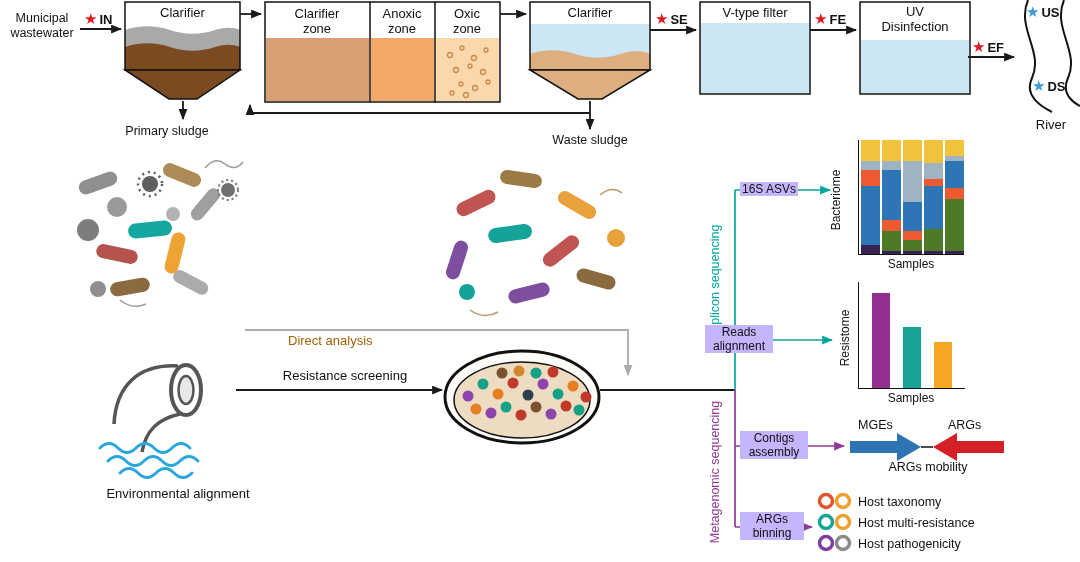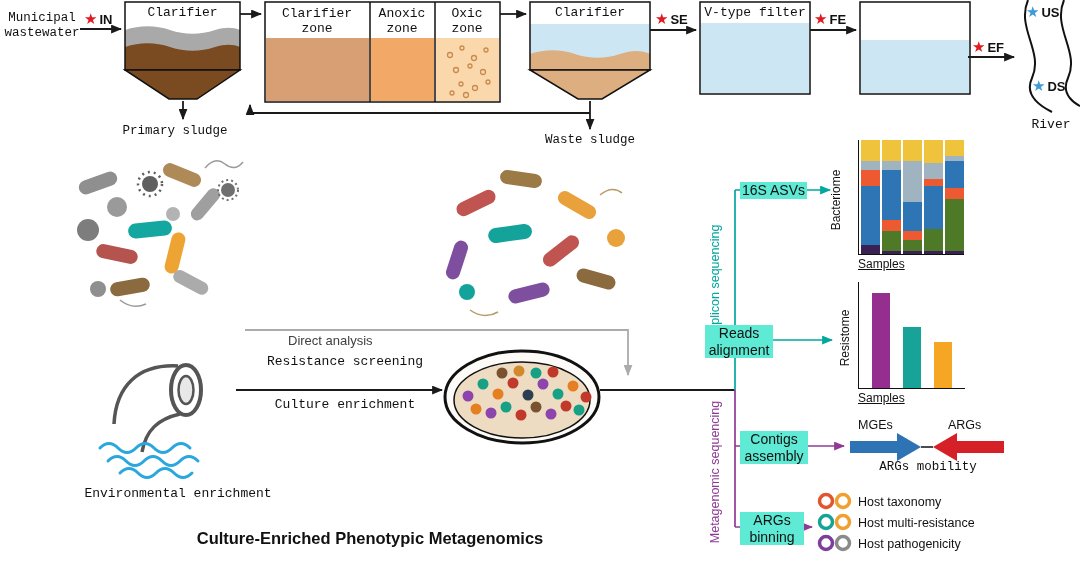--- a/index.html
+++ b/index.html
@@ -1,48 +1,48 @@
 <!DOCTYPE html>
 <html><head>
 <meta charset="utf-8">
 <style>
   html,body{margin:0;padding:0;background:#fff;}
   #stage{position:relative;width:1080px;height:562px;background:#fff;overflow:hidden;
          font-family:"Liberation Sans", sans-serif;color:#111;}
   #art{position:absolute;left:0;top:0;}
   .lbl{position:absolute;font-size:12.5px;line-height:1.18;color:#111;}
-  .c{text-align:center;font-family:Liberation Mono, monospace;}
+  .c{text-align:center;}
   .b13{font-size:13px;}
   .blk{display:block;}
   .tag{font-weight:bold;font-size:13px;color:#111;}
   .stargrp{position:absolute;display:flex;align-items:center;gap:2px;}
   .star{font-size:15px;line-height:1;font-family:"DejaVu Sans", sans-serif;}
   .rstar{color:#e11b22;}
   .bstar{color:#3f9bd8;}
   .vtext{position:absolute;transform:rotate(-90deg);transform-origin:center center;
          text-align:center;font-size:12.5px;}
   .teal{color:#00a79d;}
   .purple{color:#8f3a95;}
-  .grayt{color:#404040;}
-  .branch{position:absolute;background:#5eead4;text-align:center;font-size:14px;line-height:1.18;padding:0 2px;}
+  .grayt{color:#a16207;}
+  .branch{position:absolute;background:#c4b5fd;text-align:center;font-size:12px;line-height:1.18;padding:0 2px;}
   .title{position:absolute;font-weight:bold;font-size:16.5px;text-align:center;}
   
   #bact-plot{position:absolute;left:858px;top:140px;width:106px;height:115px;
              border-left:1.5px solid #111;border-bottom:1.5px solid #111;
              display:flex;align-items:flex-end;gap:2px;padding-left:2px;box-sizing:border-box;}
   .sbar{flex:1;height:100%;display:flex;flex-direction:column-reverse;}
   .sbar div{width:100%;}
   #bact-yticks{position:absolute;left:824px;top:135px;width:30px;height:124px;
                display:flex;flex-direction:column;justify-content:space-between;
                align-items:flex-end;font-size:8.5px;color:#111;}
   #res-plot{position:absolute;left:858px;top:282px;width:106px;height:106px;
             border-left:1.5px solid #111;border-bottom:1.5px solid #111;
             display:flex;align-items:flex-end;justify-content:space-evenly;}
   .rbar{width:18px;}
-  .xlab{position:absolute;left:858px;width:106px;text-align:left;font-size:12px;text-decoration:underline;}
+  .xlab{position:absolute;left:858px;width:106px;text-align:center;font-size:12px;}
   .chylab{position:absolute;transform:rotate(-90deg);transform-origin:center center;
           text-align:center;font-size:12px;color:#111;}
 </style>
 </head>
 <body>
 
 <div id="stage">
 
 <svg id="art" width="1080" height="562" viewBox="0 0 1080 562">
   <defs>
@@ -233,21 +233,21 @@
 <div class="lbl c" style="left:4px;top:11px;width:76px;">
   <span class="blk">Municipal</span>
   <span class="blk">wastewater</span>
 </div>
 <div class="stargrp" style="left:84px;top:12px;">
   <span class="star rstar">★</span>
   <span class="tag">IN</span>
 </div>
 
 <div class="lbl c b13" style="left:126px;top:5px;width:113px;">Clarifier</div>
-<div class="lbl c" style="left:122px;top:124px;width:106px;">Primary sludge</div>
+<div class="lbl c" style="left:114px;top:124px;width:106px;">Primary sludge</div>
 
 <div class="lbl c b13" style="left:267px;top:6px;width:100px;">
   <span class="blk">Clarifier</span>
   <span class="blk">zone</span>
 </div>
 <div class="lbl c b13" style="left:371px;top:6px;width:62px;">
   <span class="blk">Anoxic</span>
   <span class="blk">zone</span>
 </div>
 <div class="lbl c b13" style="left:436px;top:6px;width:62px;">
@@ -263,41 +263,43 @@
   <span class="tag">SE</span>
 </div>
 
 <div class="lbl c b13" style="left:701px;top:5px;width:108px;">V-type filter</div>
 
 <div class="stargrp" style="left:814px;top:12px;">
   <span class="star rstar">★</span>
   <span class="tag">FE</span>
 </div>
 
+<div class="lbl c b13" style="left:861px;top:4px;width:108px;">
+  <span class="blk">UV</span>
+  <span class="blk">Disinfection</span>
+</div>
 
 <div class="stargrp" style="left:972px;top:40px;">
   <span class="star rstar">★</span>
   <span class="tag">EF</span>
 </div>
 
 <div class="stargrp" style="left:1026px;top:5px;">
   <span class="star bstar">★</span>
   <span class="tag">US</span>
 </div>
 <div class="stargrp" style="left:1032px;top:79px;">
   <span class="star bstar">★</span>
   <span class="tag">DS</span>
 </div>
 <div class="lbl c b13" style="left:1026px;top:117px;width:50px;">River</div>
 
 <div class="lbl grayt b13" style="left:288px;top:333px;width:140px;">Direct analysis</div>
-<div class="lbl c b13" style="left:255px;top:354px;width:180px;">Resistance screening</div>
-<div class="lbl c b13" style="left:255px;top:397px;width:180px;">Culture enrichment</div>
-<div class="lbl c b13" style="left:68px;top:486px;width:220px;">Environmental enrichment</div>
-<div class="title" style="left:80px;top:529px;width:580px;">Culture-Enriched Phenotypic Metagenomics</div>
+<div class="lbl c b13" style="left:255px;top:368px;width:180px;">Resistance screening</div>
+<div class="lbl c b13" style="left:68px;top:486px;width:220px;">Environmental alignment</div>
 
 <div class="vtext teal" style="left:651px;top:276px;width:130px;height:16px;">Amplicon sequencing</div>
 <div class="vtext purple" style="left:628px;top:464px;width:176px;height:16px;">Metagenomic sequencing</div>
 
 <div class="branch" style="left:740px;top:182px;">16S ASVs</div>
 <div class="branch" style="left:705px;top:325px;width:64px;">
   <span class="blk">Reads</span>
   <span class="blk">alignment</span>
 </div>
 <div class="branch" style="left:740px;top:431px;width:64px;">

